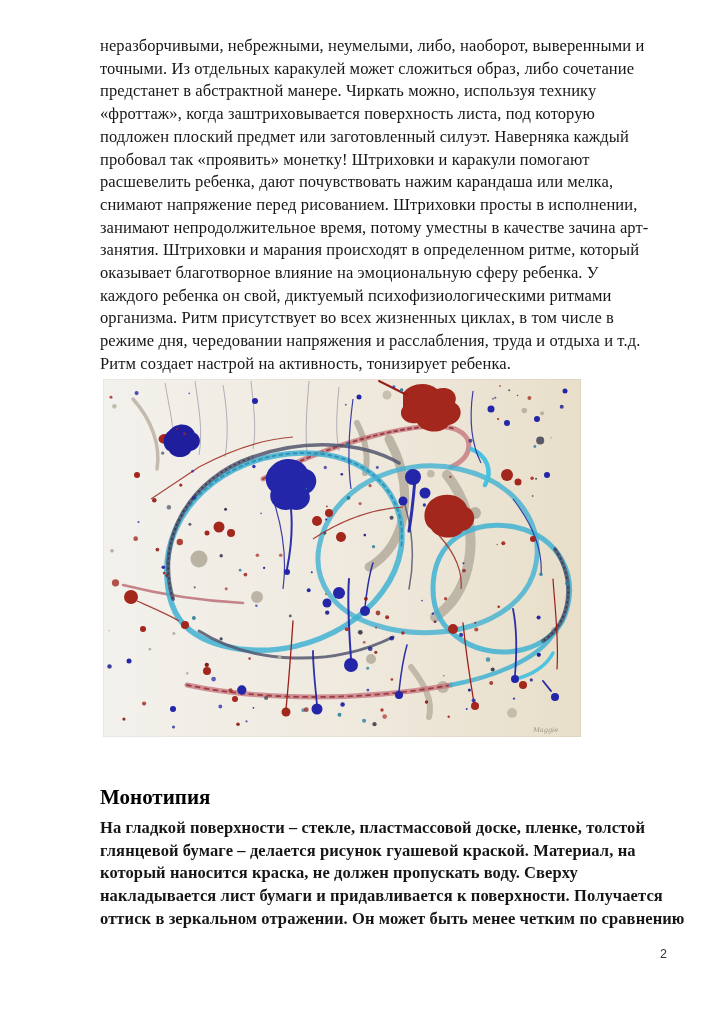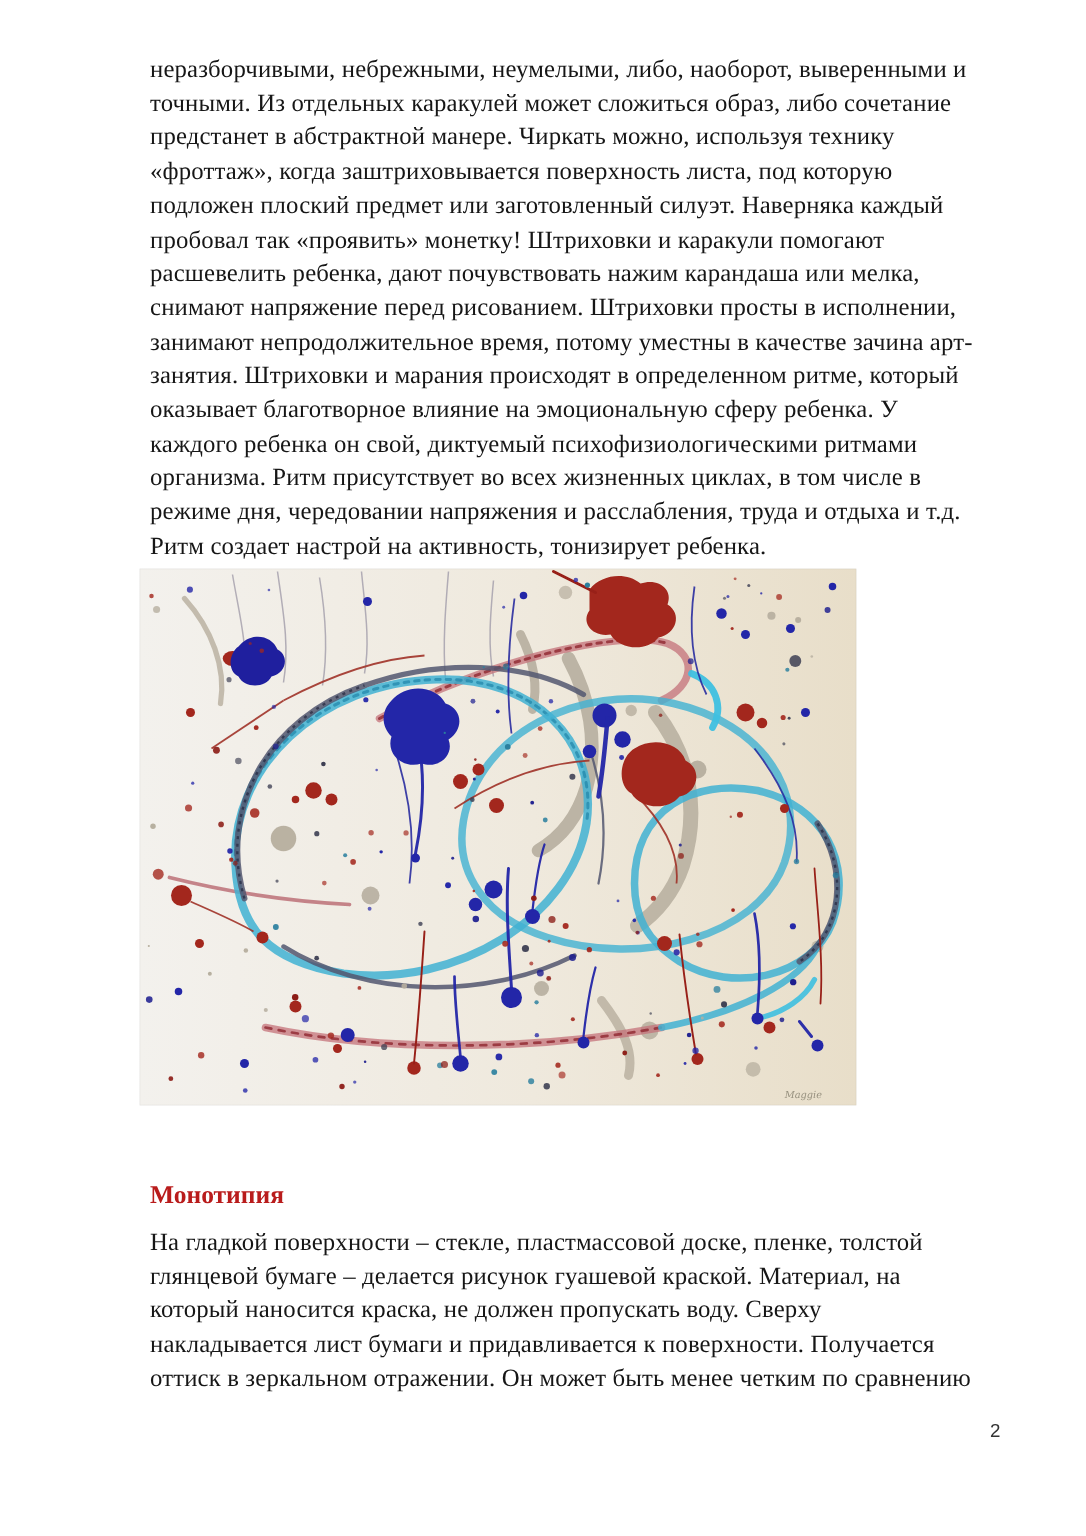--- a/index.html
+++ b/index.html
@@ -14,32 +14,32 @@
     position:absolute;
     left:100px;
     width:606px;
     font-size:16.5px;
     line-height:22.7px;
     color:#161616;
     white-space:pre-line;
     letter-spacing:0.1px;
   }
   #para1 { top:35px; }
-  #para2 { top:817px; }
+  #para2 { top:817px;font-weight:bold; }
   .heading {
     position:absolute;
     left:100px; top:785px;
-    font-size:17px;
+    font-size:21px;
     font-weight:bold;
-    color:#b91c1c;
+    color:#000000;
     line-height:24px;
   }
   .figure {
     position:absolute;
-    left:93px; top:379px;
+    left:103px; top:379px;
     width:478px; height:358px;
   }
   .figure svg { display:block; }
   .page-number {
     position:absolute;
     right:57px; top:947px;
     font-family:"Liberation Sans", sans-serif;
     font-size:12.5px;
     color:#333;
   }

